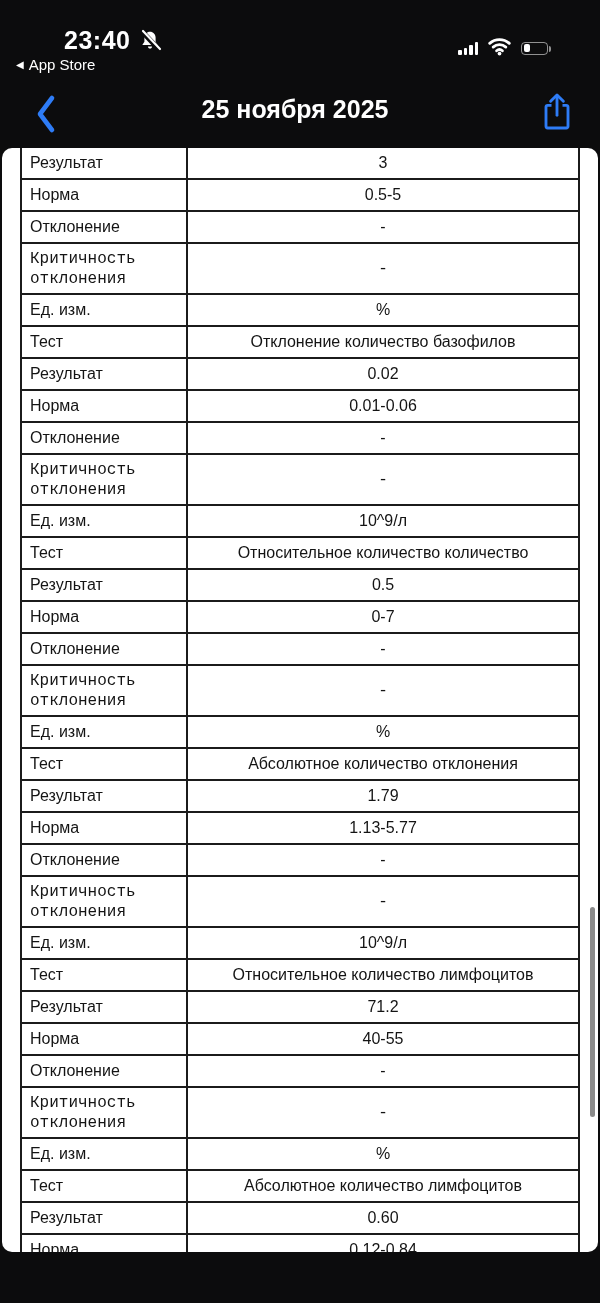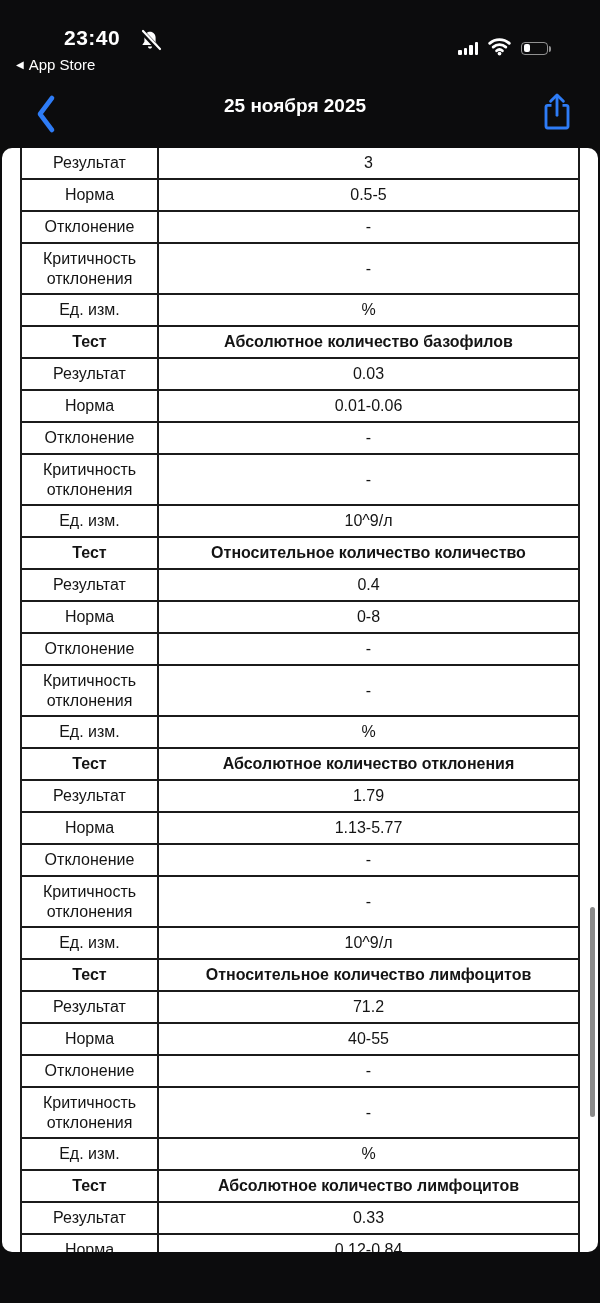--- a/index.html
+++ b/index.html
@@ -2,50 +2,50 @@
 <html><head>
 <meta charset="utf-8">
 <style>
   * { margin: 0; padding: 0; box-sizing: border-box; }
   html, body { width: 600px; height: 1303px; }
   body { font-family: "Liberation Sans", sans-serif; background: #000; }
   .screen { position: relative; width: 600px; height: 1303px; background: #0c0c0d; overflow: hidden; }
 
   
   .status-bar { position: absolute; top: 0; left: 0; right: 0; height: 86px; color: #fff; }
-  .sb-time { position: absolute; left: 64px; top: 26px; font-size: 21px; font-weight: 700; letter-spacing: .5px; }
+  .sb-time { position: absolute; left: 64px; top: 26px; font-size: 25px; font-weight: 700; letter-spacing: .5px; }
   .bell-wrap { position: absolute; left: 138px; top: 29px; width: 24px; height: 24px; }
   .sb-back { position: absolute; left: 16px; top: 56px; font-size: 15px; font-weight: 400; color: #fff; display: flex; align-items: center; gap: 5px; }
   .sb-back .tri { font-size: 10px; line-height: 15px; }
   .sb-right { position: absolute; right: 52px; top: 36px; display: flex; align-items: center; gap: 9px; height: 24px; }
   .sig-bars { display: flex; align-items: flex-end; gap: 2px; height: 13px; }
   .sig-bars i { display: block; width: 3.5px; background: #fff; border-radius: 1px; }
   .sig-bars i:nth-child(1){height:4.5px} .sig-bars i:nth-child(2){height:7px}
   .sig-bars i:nth-child(3){height:10px} .sig-bars i:nth-child(4){height:13px}
   .battery { position: relative; width: 27px; height: 13px; border: 1px solid rgba(255,255,255,.55); border-radius: 4px; }
   .battery .fill { position: absolute; left: 1.5px; top: 1.5px; bottom: 1.5px; width: 6px; background: #fff; border-radius: 2px; }
   .battery .nub { position: absolute; right: -4px; top: 3.5px; width: 2.2px; height: 5.5px; background: rgba(255,255,255,.55); border-radius: 0 2px 2px 0; }
 
   
   .nav-bar { position: absolute; top: 86px; left: 0; right: 0; height: 62px; }
   .nav-back { position: absolute; left: 32px; top: 6px; width: 28px; height: 44px; cursor: pointer; }
-  .nav-title { position: absolute; left: 0; right: 10px; top: 9px; text-align: center; color: #fff; font-size: 19px; font-weight: 600; }
+  .nav-title { position: absolute; left: 0; right: 10px; top: 9px; text-align: center; color: #fff; font-size: 25px; font-weight: 600; }
   .nav-share { position: absolute; right: 26px; top: 4px; width: 34px; height: 44px; cursor: pointer; }
 
   
   .sheet { position: absolute; top: 148px; left: 2px; right: 2px; bottom: 51px;
            background: #fff; border-radius: 10px; overflow: hidden; }
   table.results { border-collapse: collapse; margin: -2px 0 0 18px; width: 560px;
                   font-size: 16px; color: #141414; table-layout: fixed; }
   table.results td { border: 2px solid #1b1b1b; line-height: 20px; vertical-align: middle; padding: 0 8px; }
-  td.lbl { width: 137px; text-align: center; }
+  td.lbl { width: 166px; text-align: left; }
   td.val { text-align: center; }
   tr.reg { height: 32px; }
-  tr.tall { height: 51px; }
-  tr.hdr td { font-weight: 700; }
+  tr.tall { height: 51px; font-family: Liberation Mono, monospace; }
+  tr.hdr td { font-weight: 400; }
   .scroll-thumb { position: absolute; right: 3px; top: 759px; width: 5px; height: 210px;
                   background: #8a8a8a; border-radius: 3px; }
 </style>
 </head>
 <body>
 
 <div class="screen">
 
   <div class="status-bar">
     <span class="sb-time">23:40</span>
@@ -117,25 +117,25 @@
           <tr class="tall">
             <td class="lbl">Критичность отклонения</td>
             <td class="val">-</td>
           </tr>
           <tr class="reg">
             <td class="lbl">Ед. изм.</td>
             <td class="val">%</td>
           </tr>
           <tr class="reg hdr">
             <td class="lbl">Тест</td>
-            <td class="val">Абсолютное количество базофилов</td>
-          </tr>
-          <tr class="reg">
-            <td class="lbl">Результат</td>
-            <td class="val">0.03</td>
+            <td class="val">Отклонение количество базофилов</td>
+          </tr>
+          <tr class="reg">
+            <td class="lbl">Результат</td>
+            <td class="val">0.02</td>
           </tr>
           <tr class="reg">
             <td class="lbl">Норма</td>
             <td class="val">0.01-0.06</td>
           </tr>
           <tr class="reg">
             <td class="lbl">Отклонение</td>
             <td class="val">-</td>
           </tr>
           <tr class="tall">
@@ -145,25 +145,25 @@
           <tr class="reg">
             <td class="lbl">Ед. изм.</td>
             <td class="val">10^9/л</td>
           </tr>
           <tr class="reg hdr">
             <td class="lbl">Тест</td>
             <td class="val">Относительное количество количество</td>
           </tr>
           <tr class="reg">
             <td class="lbl">Результат</td>
-            <td class="val">0.4</td>
-          </tr>
-          <tr class="reg">
-            <td class="lbl">Норма</td>
-            <td class="val">0-8</td>
+            <td class="val">0.5</td>
+          </tr>
+          <tr class="reg">
+            <td class="lbl">Норма</td>
+            <td class="val">0-7</td>
           </tr>
           <tr class="reg">
             <td class="lbl">Отклонение</td>
             <td class="val">-</td>
           </tr>
           <tr class="tall">
             <td class="lbl">Критичность отклонения</td>
             <td class="val">-</td>
           </tr>
           <tr class="reg">
@@ -217,21 +217,21 @@
           <tr class="reg">
             <td class="lbl">Ед. изм.</td>
             <td class="val">%</td>
           </tr>
           <tr class="reg hdr">
             <td class="lbl">Тест</td>
             <td class="val">Абсолютное количество лимфоцитов</td>
           </tr>
           <tr class="reg">
             <td class="lbl">Результат</td>
-            <td class="val">0.33</td>
+            <td class="val">0.60</td>
           </tr>
           <tr class="reg">
             <td class="lbl">Норма</td>
             <td class="val">0.12-0.84</td>
           </tr>
         </tbody>
     </table>
     <div class="scroll-thumb"></div>
   </div>
 

